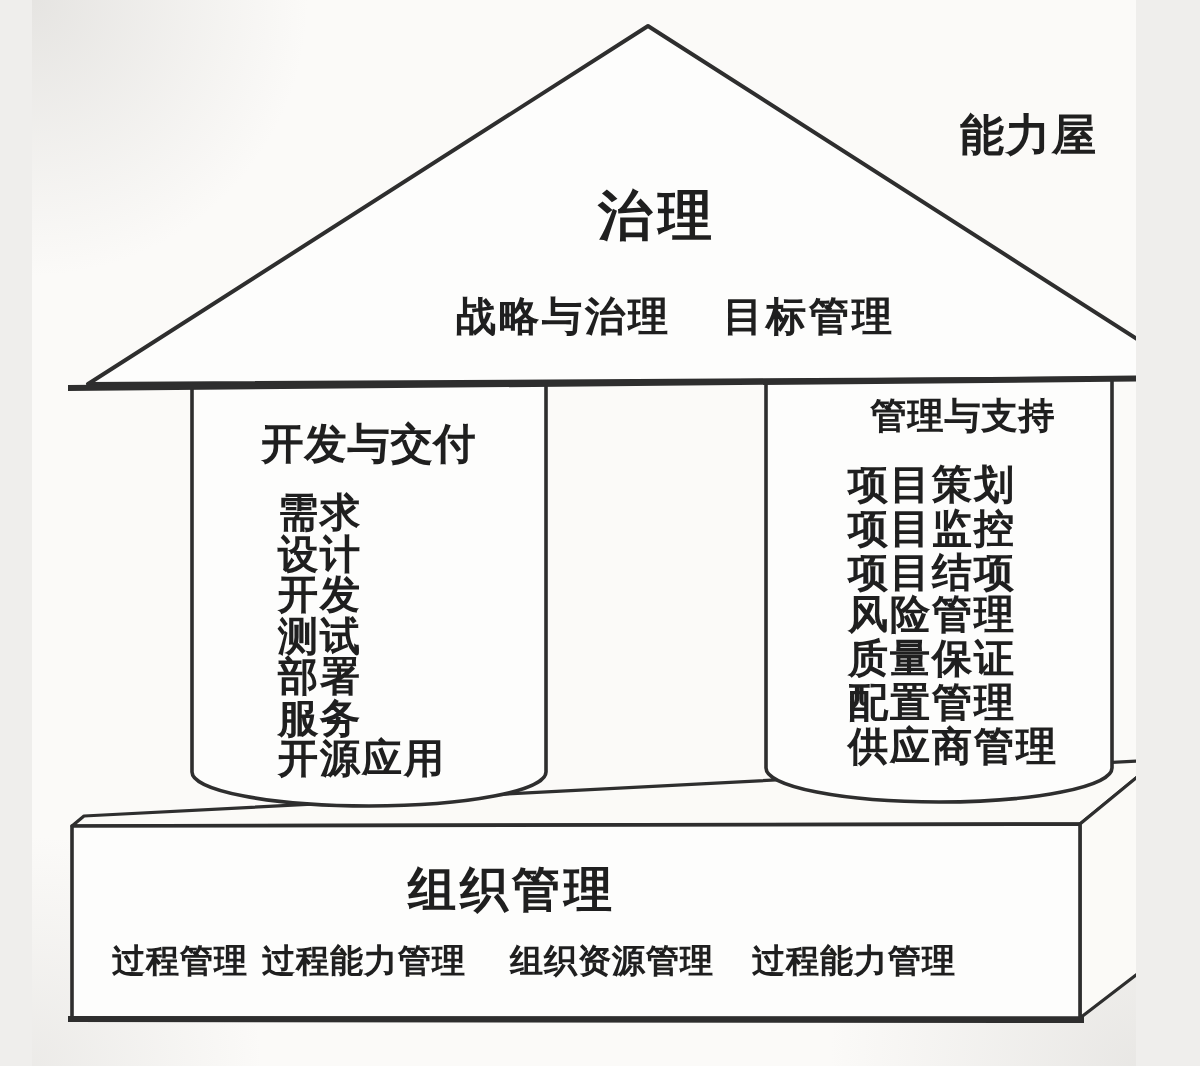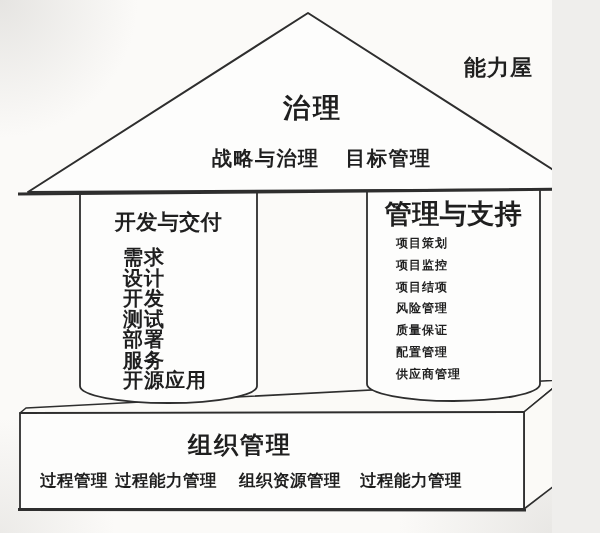--- a/index.html
+++ b/index.html
@@ -8,33 +8,34 @@
     font-family:"Liberation Serif","DejaVu Serif",serif;
     background:#efeeec;
   }
   .canvas{
     position:relative;width:552px;height:533px;overflow:hidden;
     background:
       radial-gradient(circle at 0% 0%, rgba(190,188,184,.35), rgba(190,188,184,0) 18%),
       radial-gradient(circle at 100% 100%, rgba(190,188,184,.30), rgba(190,188,184,0) 20%),
       radial-gradient(circle at 0% 100%, rgba(190,188,184,.25), rgba(190,188,184,0) 15%),
       #fbfaf8;
+    margin-left: 16px;
   }
   svg.lines{position:absolute;left:0;top:0;width:600px;height:533px;}
   .txt{
     position:absolute;color:#1f1f1f;font-weight:bold;white-space:nowrap;
     -webkit-font-smoothing:antialiased;
   }
   .house-label{left:464px;top:53px;font-size:22px;letter-spacing:1px;}
   .roof-title{left:283px;top:90px;font-size:27px;letter-spacing:3px;}
   .roof-items{left:212px;top:145px;font-size:20px;letter-spacing:1.5px;display:flex;gap:26px;}
   .pillar-title-left{left:80px;top:208px;width:177px;text-align:center;font-size:21px;letter-spacing:.5px;}
   .pillar-items-left{left:123px;top:247px;font-size:20px;line-height:20.5px;letter-spacing:1px;}
-  .pillar-title-right{left:367px;top:196px;width:173px;text-align:center;font-size:27px;letter-spacing:.5px;}
-  .pillar-items-right{left:396px;top:233px;font-size:12px;line-height:21.8px;letter-spacing:1px;}
+  .pillar-title-right{left:379px;top:196px;width:173px;text-align:center;font-size:18px;letter-spacing:.5px;}
+  .pillar-items-right{left:408px;top:233px;font-size:20px;line-height:21.8px;letter-spacing:1px;}
   .base-title{left:110px;top:429px;width:260px;text-align:center;font-size:24px;letter-spacing:2px;}
   .base-items{left:40px;top:470px;font-size:16.5px;letter-spacing:.5px;display:flex;justify-content:space-between;}
   .base-items .bi2{margin-left:7px;}
   .base-items .bi3{margin-left:22px;}
   .base-items .bi4{margin-left:19px;}
 </style>
 </head>
 <body>
 
 <div class="canvas">

